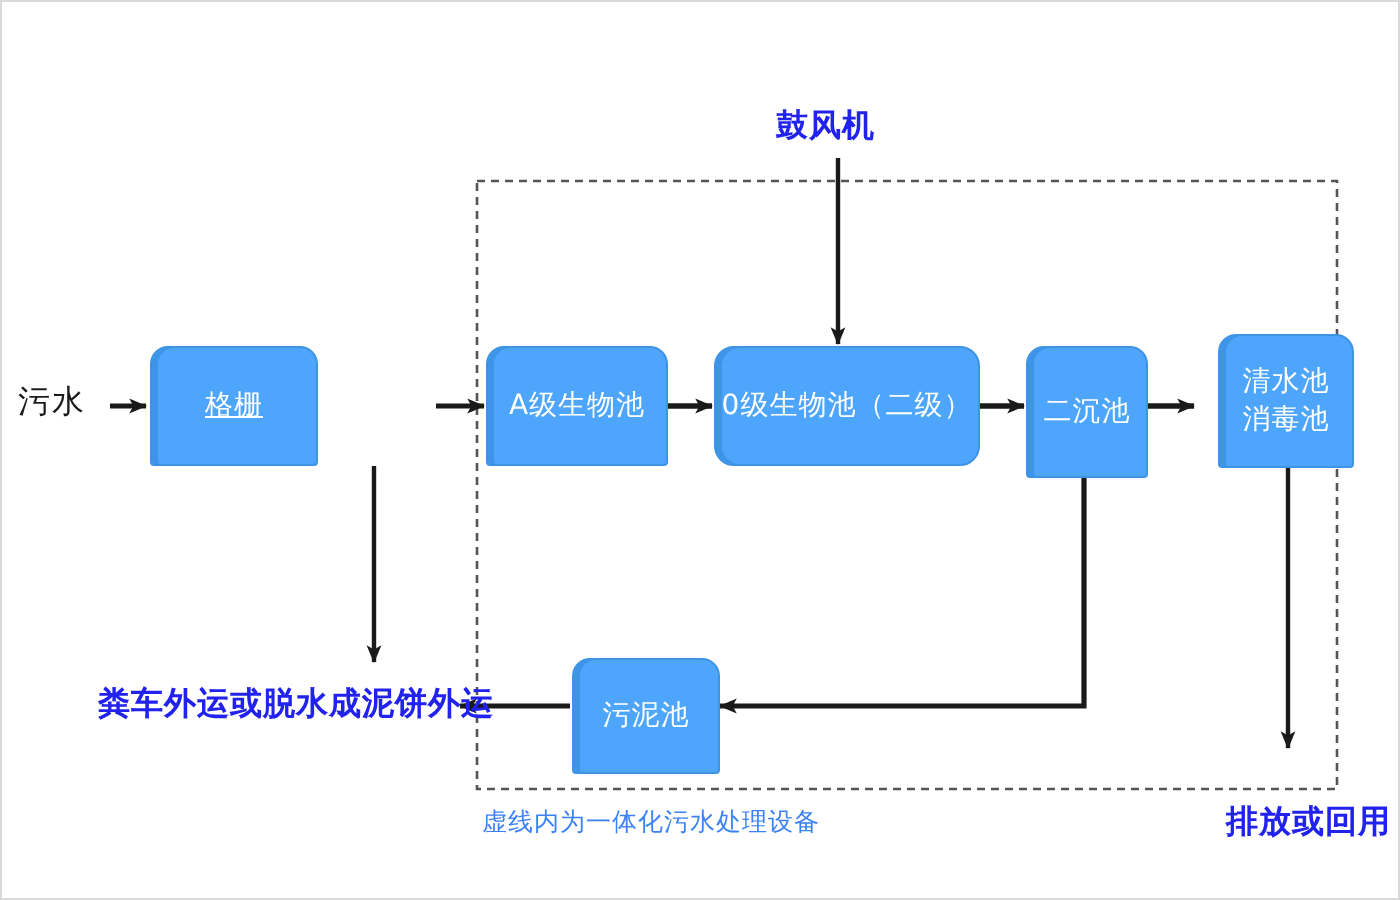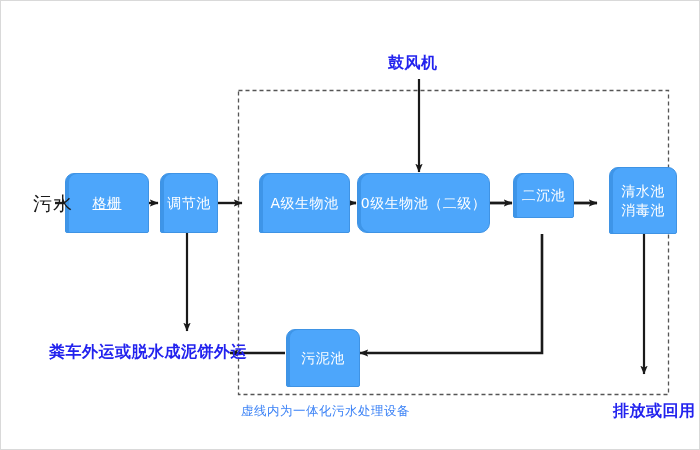--- a/index.html
+++ b/index.html
@@ -52,23 +52,22 @@
     line-height: 1.3;
   }
   .label {
     position: absolute;
     font-family: "DejaVu Sans", "Liberation Sans", sans-serif;
     white-space: nowrap;
     z-index: 4;
   }
   .label-black {
     color: #1a1a1a;
-    font-size: 19px;
+    font-size: 16px;
     letter-spacing: 1px;
-    margin-left: 24px;
   }
   .label-blue {
     color: #2222ee;
     font-size: 16px;
     font-weight: 700;
     letter-spacing: 0.5px;
   }
   .label-caption {
     color: #3b82f6;
     font-size: 12.5px;
@@ -105,37 +104,34 @@
 
     <line x1="186" y1="232" x2="186" y2="330" stroke="#1a1a1a" stroke-width="2.2" marker-end="url(#arrowhead)"></line>
 
     <line x1="643" y1="233" x2="643" y2="373" stroke="#1a1a1a" stroke-width="2.2" marker-end="url(#arrowhead)"></line>
 
     <path d="M 541 233 L 541 352 L 359 352" fill="none" stroke="#1a1a1a" stroke-width="2.6" marker-end="url(#arrowhead)"></path>
 
     <line x1="284" y1="352" x2="229" y2="352" stroke="#1a1a1a" stroke-width="2.6" marker-end="url(#arrowhead)"></line>
   </svg>
 
-  <div class="node" style="left:64px; top:172px; width:84px; height:60px;text-decoration:underline;">
+  <div class="node" style="left:74px; top:172px; width:84px; height:60px;text-decoration:underline;">
     <span>格栅</span>
   </div>
 
-  <div class="node" style="left:159px; top:172px; width:58px; height:60px;">
-    <span>调节池</span>
-  </div>
 
-  <div class="node" style="left:242px; top:172px; width:91px; height:60px;margin-left:16px;">
+  <div class="node" style="left:242px; top:172px; width:91px; height:60px;">
     <span>A级生物池</span>
   </div>
 
   <div class="node" style="left:356px; top:172px; width:133px; height:60px;border-radius:10px;">
     <span>0级生物池（二级）</span>
   </div>
 
-  <div class="node" style="left:512px; top:172px; width:61px; height:45px;">
+  <div class="node" style="left:512px; top:172px; width:61px; height:66px;">
     <span>二沉池</span>
   </div>
 
   <div class="node two-line" style="left:608px; top:166px; width:68px; height:67px;">
     <span>清水池</span>
     <span>消毒池</span>
   </div>
 
   <div class="node" style="left:285px; top:328px; width:74px; height:58px;">
     <span>污泥池</span>

